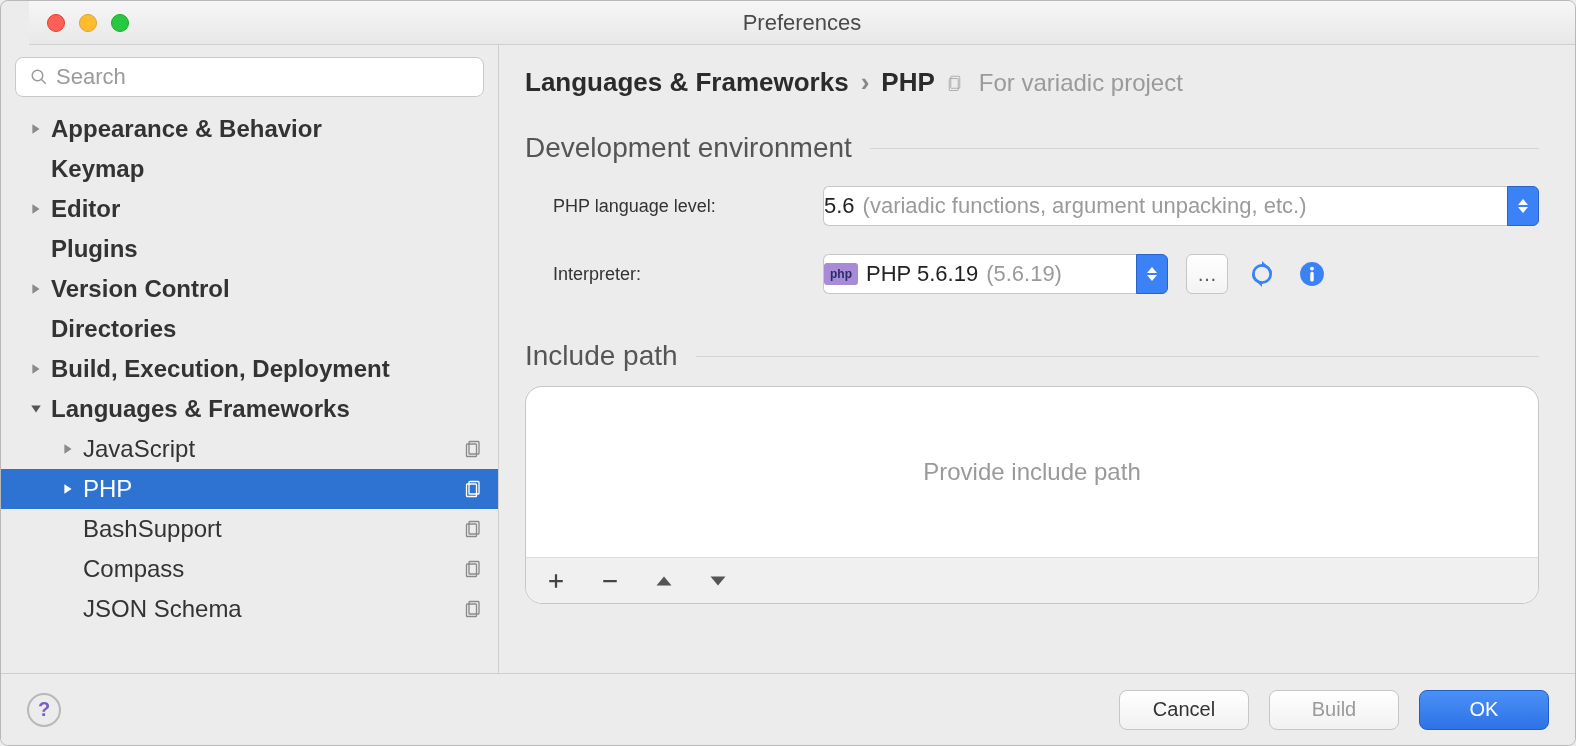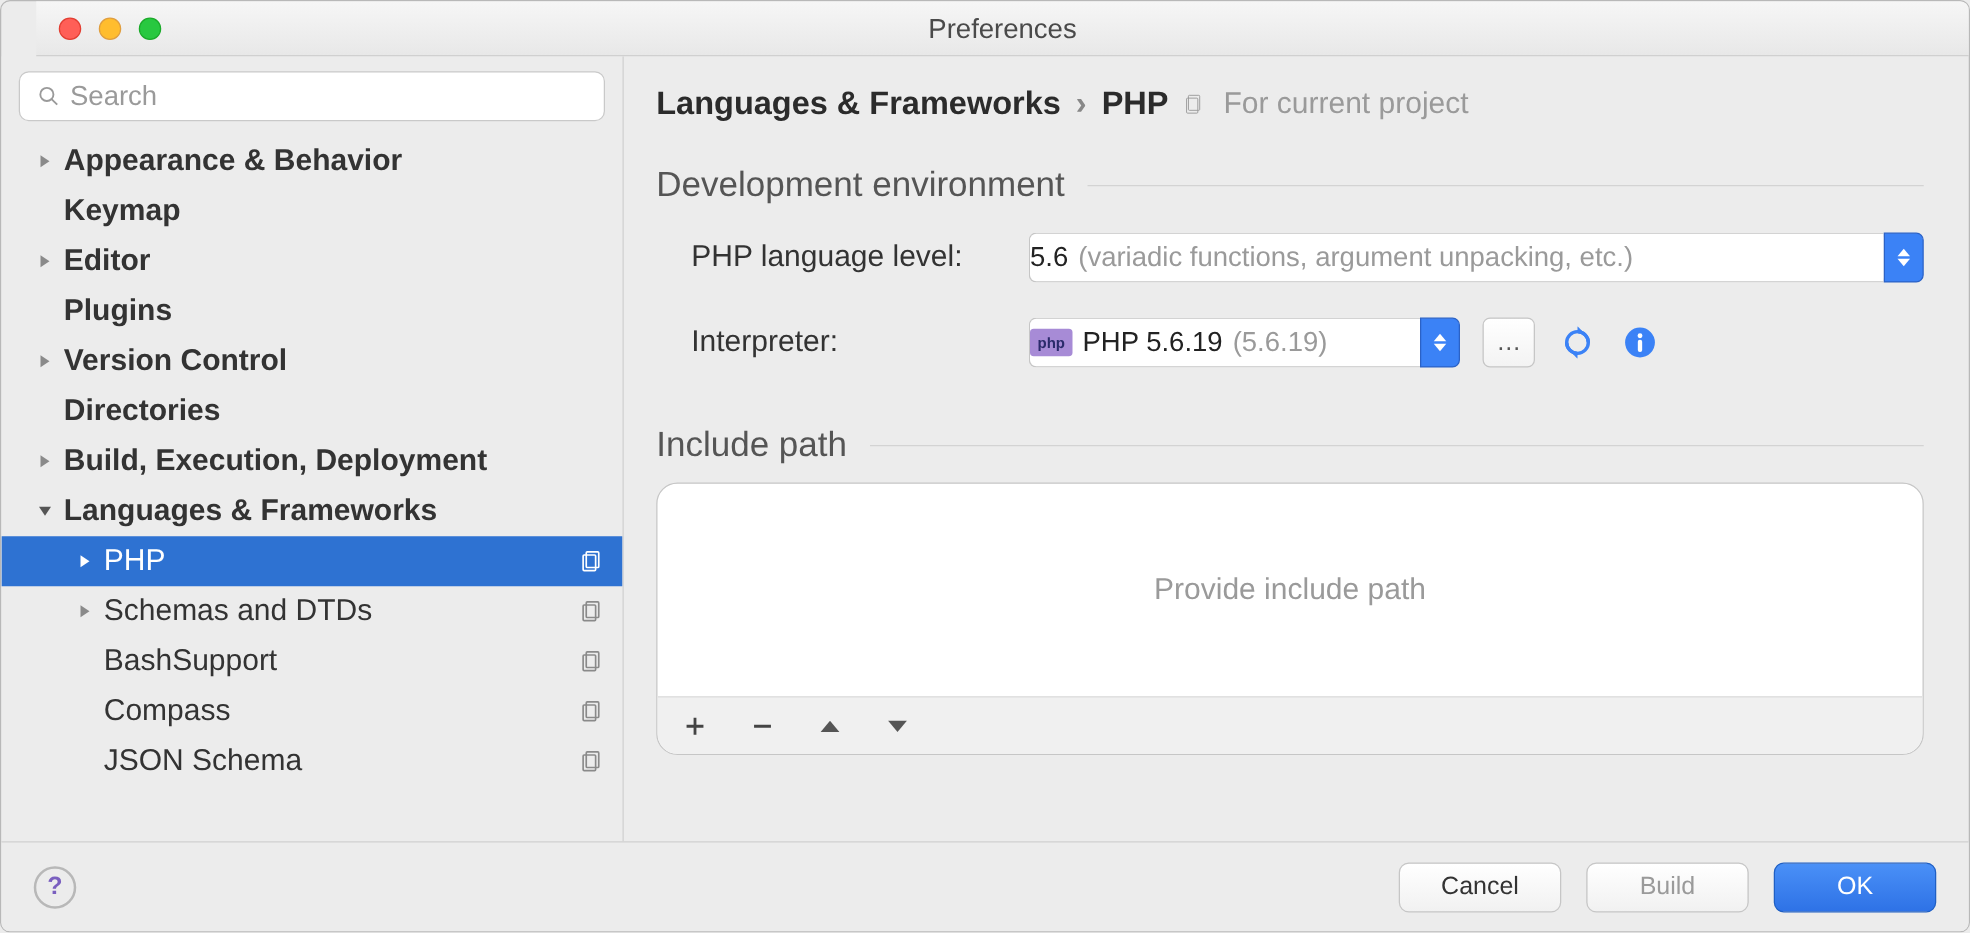--- a/index.html
+++ b/index.html
@@ -30,21 +30,21 @@
   .node .proj-icon svg { display:block; }
   .node.selected .proj-icon svg rect.st { stroke:#fff; }
   .content { flex:1; display:flex; flex-direction:column; padding:22px 36px 0 26px; overflow:hidden; }
   .crumb { display:flex; align-items:center; gap:12px; font-size:26px; }
   .crumb .b { font-weight:700; color:#2b2b2b; }
   .crumb .sep { color:#888; font-weight:700; }
   .crumb .hint { color:#9a9a9a; font-size:24px; display:flex; align-items:center; gap:8px; }
   .section-title { margin-top:34px; font-size:28px; color:#555; display:flex; align-items:center; }
   .section-title .line { flex:1; height:1px; background:#d3d3d3; margin-left:18px; }
   .form { margin-top:22px; display:grid; grid-template-columns: 270px 1fr; row-gap:28px; align-items:center; margin-left:28px; }
-  .form label { font-size:24px; color:#333; }
+  .form label { font-size:18px; color:#333; }
   .combo { display:flex; align-items:center; }
   .combo .field { flex:1; height:40px; background:#fff; border:1px solid #c6c6c6; border-right:none; border-radius:6px 0 0 6px; display:flex; align-items:center; padding:0 0; font-size:22px; }
   .combo .field .ver { color:#222; margin-right:8px; }
   .combo .field .desc { color:#9a9a9a; }
   .combo .btn { width:32px; height:40px; background:#3b82f6; border:1px solid #2b62c6; border-radius:0 6px 6px 0; display:flex; flex-direction:column; align-items:center; justify-content:center; gap:2px;}
   .combo .btn .tri { width:0;height:0;border-left:5px solid transparent;border-right:5px solid transparent;}
   .combo .btn .up { border-bottom:6px solid #fff; }
   .combo .btn .dn { border-top:6px solid #fff; }
   .interp-row { display:flex; align-items:center; gap:18px; }
   .interp-combo { width:345px; }
@@ -135,45 +135,45 @@
             <span class="label">Build, Execution, Deployment</span>
           </div>
           <div class="node bold expanded">
             <span class="arrow">
               <svg width="12" height="12" viewBox="0 0 10 10">
                 <polygon points="1,2 9,2 5,8"></polygon>
               </svg>
             </span>
             <span class="label">Languages &amp; Frameworks</span>
           </div>
+          <div class="node child">
+            <span class="arrow">
+              <svg width="12" height="12" viewBox="0 0 10 10">
+                <polygon points="2,1 8,5 2,9"></polygon>
+              </svg>
+            </span>
+            <span class="label">JavaScript</span>
+            <span class="proj-icon">
+              <svg width="20" height="20" viewBox="0 0 24 24">
+                <rect class="st" x="6" y="3" width="12" height="15" rx="1" fill="none" stroke="#8a8a8a" stroke-width="1.6"></rect>
+                <rect class="st" x="3" y="6" width="12" height="15" rx="1" fill="none" stroke="#8a8a8a" stroke-width="1.6"></rect>
+              </svg>
+            </span>
+          </div>
           <div class="node child selected">
             <span class="arrow">
               <svg width="12" height="12" viewBox="0 0 10 10">
                 <polygon points="2,1 8,5 2,9"></polygon>
               </svg>
             </span>
             <span class="label">PHP</span>
             <span class="proj-icon">
               <svg width="20" height="20" viewBox="0 0 24 24">
                 <rect class="st" x="6" y="3" width="12" height="15" rx="1" fill="none" stroke="#fff" stroke-width="1.6"></rect>
                 <rect class="st" x="3" y="6" width="12" height="15" rx="1" fill="none" stroke="#fff" stroke-width="1.6"></rect>
-              </svg>
-            </span>
-          </div>
-          <div class="node child">
-            <span class="arrow">
-              <svg width="12" height="12" viewBox="0 0 10 10">
-                <polygon points="2,1 8,5 2,9"></polygon>
-              </svg>
-            </span>
-            <span class="label">Schemas and DTDs</span>
-            <span class="proj-icon">
-              <svg width="20" height="20" viewBox="0 0 24 24">
-                <rect class="st" x="6" y="3" width="12" height="15" rx="1" fill="none" stroke="#8a8a8a" stroke-width="1.6"></rect>
-                <rect class="st" x="3" y="6" width="12" height="15" rx="1" fill="none" stroke="#8a8a8a" stroke-width="1.6"></rect>
               </svg>
             </span>
           </div>
           <div class="node child">
             <span class="arrow"></span>
             <span class="label">BashSupport</span>
             <span class="proj-icon">
               <svg width="20" height="20" viewBox="0 0 24 24">
                 <rect class="st" x="6" y="3" width="12" height="15" rx="1" fill="none" stroke="#8a8a8a" stroke-width="1.6"></rect>
                 <rect class="st" x="3" y="6" width="12" height="15" rx="1" fill="none" stroke="#8a8a8a" stroke-width="1.6"></rect>
@@ -207,21 +207,21 @@
 
       <div class="crumb">
         <span class="b">Languages &amp; Frameworks</span>
         <span class="sep">›</span>
         <span class="b">PHP</span>
         <span class="hint">
           <svg class="proj-mini" viewBox="0 0 24 24">
               <rect x="5" y="3" width="12" height="16" rx="1"></rect>
               <rect x="3" y="6" width="12" height="16" rx="1"></rect>
             </svg>
-          <span>For current project</span>
+          <span>For variadic project</span>
         </span>
       </div>
 
       <div class="section-title">
         <span>Development environment</span>
           <span class="line"></span>
       </div>
 
       <div class="form">
         <label>PHP language level:</label>

